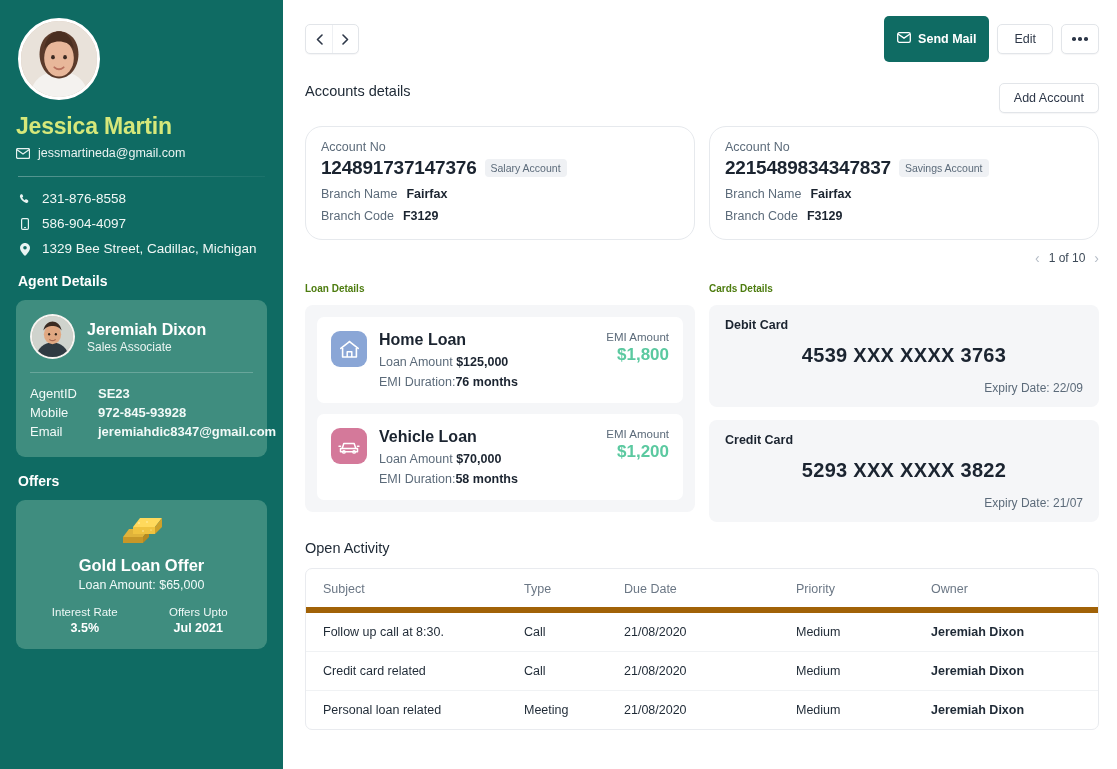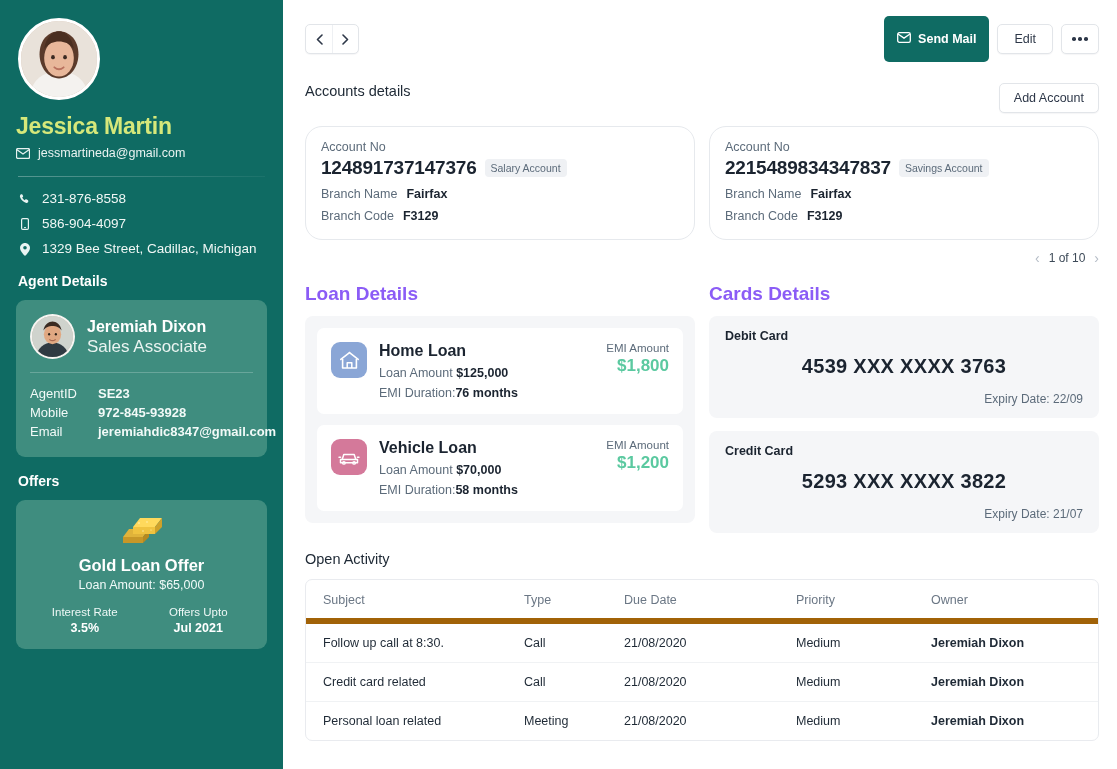--- a/index.html
+++ b/index.html
@@ -59,21 +59,21 @@
     padding: 14px 14px 16px 14px;
   }
   .agent-head { display: flex; align-items: center; gap: 12px; }
   .agent-photo {
     width: 45px; height: 45px; border-radius: 50%;
     border: 2px solid rgba(255,255,255,.85); overflow: hidden; background: #c9b9a6;
     flex: 0 0 45px;
   }
   .agent-photo svg { display:block; width:100%; height:100%; }
   .agent-name { font-size: 16px; font-weight: 700; color: #ffffff; line-height: 19px; }
-  .agent-role { font-size: 17px; color: #eaf4f1; margin-top: 1px; }
+  .agent-role { font-size: 12px; color: #eaf4f1; margin-top: 1px; }
   .agent-sep { height: 1px; background: rgba(255,255,255,.22); margin: 13px 0 11px 0; }
   .kv-row { display: flex; font-size: 13px; color: #f2faf8; line-height: 19px; }
   .kv-key { width: 68px; flex: 0 0 68px; }
   .kv-val { font-weight: 600; }
 
   .offer-card {
     margin-top: 11px; background: #3f8d7f; border-radius: 9px;
     padding: 13px 12px 14px 12px; text-align: center;
   }
   .gold-icon { height: 40px; display:flex; align-items:center; justify-content:center; }
@@ -144,21 +144,21 @@
   .acct-kv { display: flex; gap: 9px; font-size: 12.5px; margin-top: 8px; }
   .acct-kv .k { color: #5c6b7a; }
   .acct-kv .v { color: #1b2430; font-weight: 700; }
 
   .pager { display: flex; align-items: center; justify-content: flex-end; gap: 9px; margin-top: 10px; }
   .pager .arrow { color: #b4bcc6; font-size: 14px; cursor: pointer; }
   .pager .txt { font-size: 12px; color: #3d4a58; }
 
   .two-col { display: flex; gap: 14px; margin-top: 17px; }
   .col { flex: 1; min-width: 0; }
-  .col-title { font-size: 19px; font-weight: 700; color: #8b5cf6; }
+  .col-title { font-size: 10px; font-weight: 700; color: #4d7c0f; }
   .panel { background: #f5f6f8; border-radius: 8px; padding: 12px; margin-top: 11px; }
 
   .loan-card {
     background: #fff; border-radius: 7px; padding: 14px 14px 14px 14px;
     display: flex; align-items: flex-start;
   }
   .loan-card + .loan-card { margin-top: 11px; }
   .loan-ic {
     width: 36px; height: 36px; border-radius: 9px; flex: 0 0 36px;
     display: flex; align-items: center; justify-content: center; margin-right: 12px;

